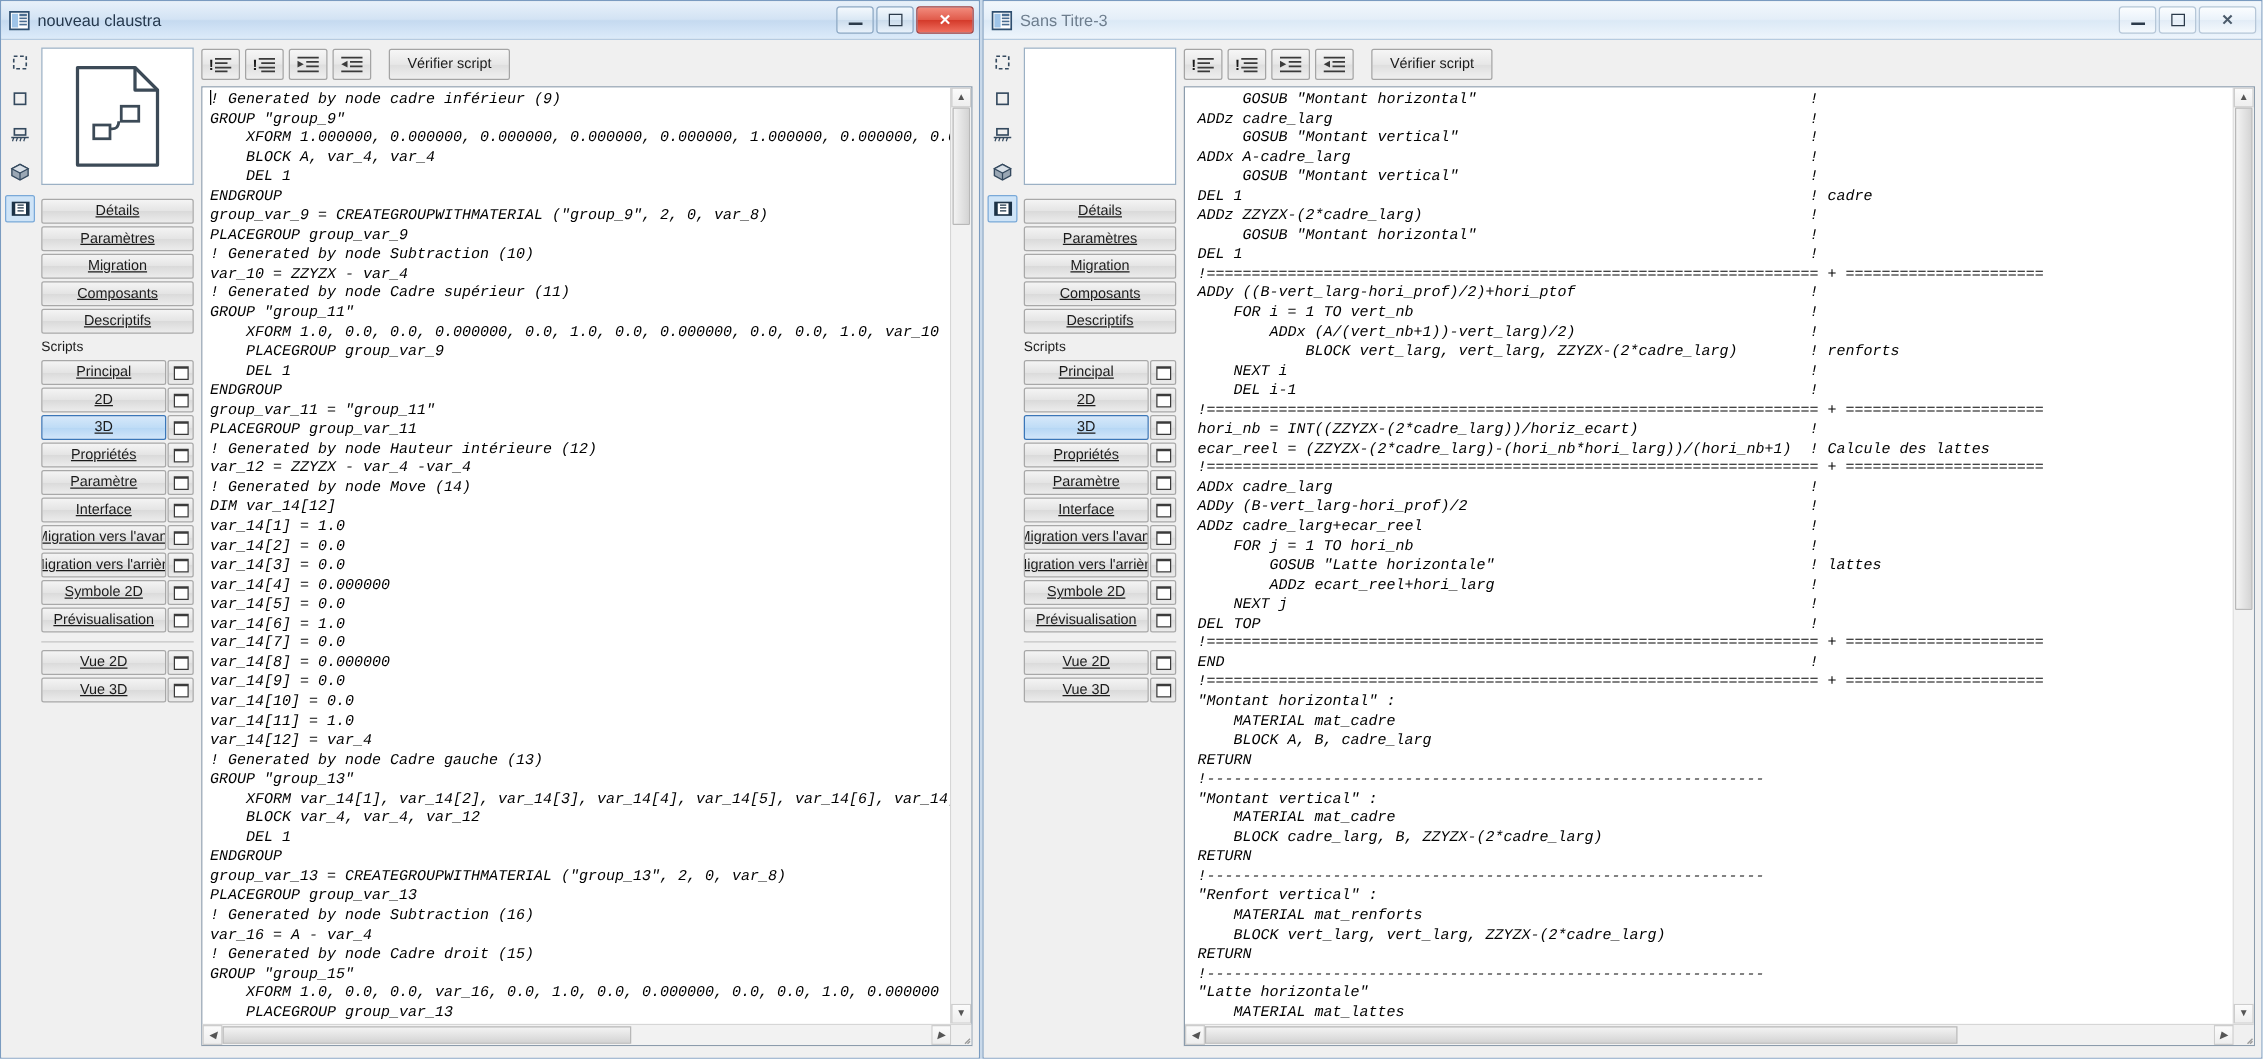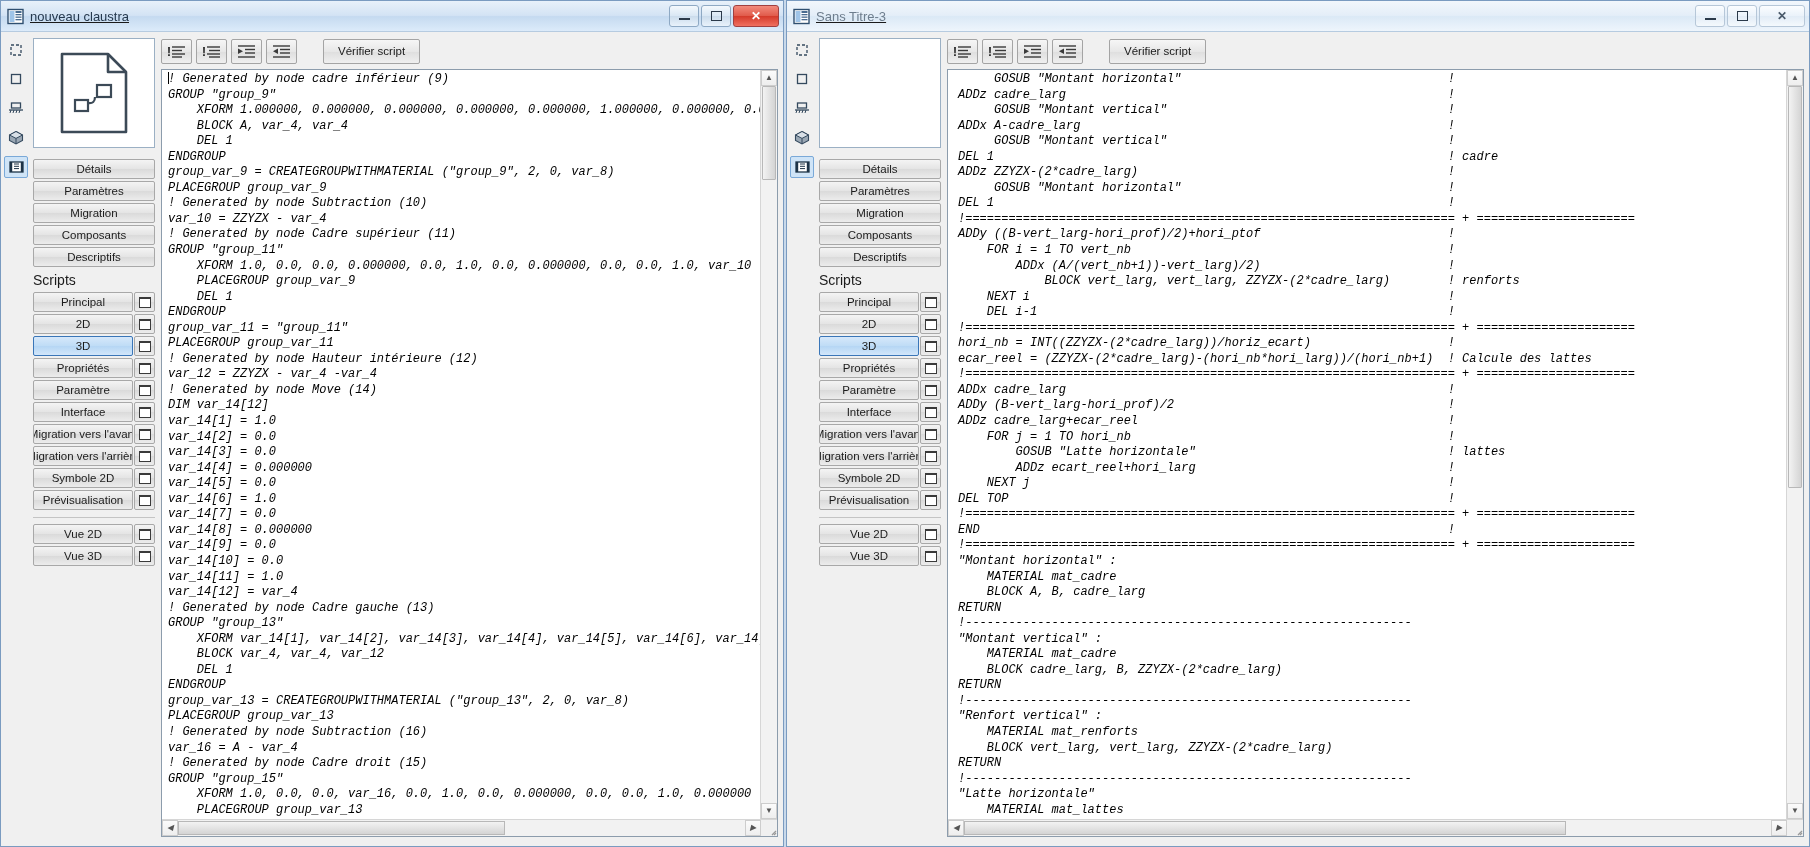--- a/index.html
+++ b/index.html
@@ -36,21 +36,20 @@
 
   .titlebar {
     height: 30px;
     flex: 0 0 30px;
     background: linear-gradient(to bottom, #e8f1fa 0%, #d3e3f4 48%, #c5daf0 52%, #dcebfa 100%);
     display: flex;
     align-items: center;
     padding-left: 6px;
     border-bottom: 1px solid #b6cbe0;
     position: relative;
-    text-decoration: underline;
   }
   .titlebar.inactive {
     background: linear-gradient(to bottom, #f2f7fc 0%, #e4eef8 48%, #dbe9f6 52%, #eef5fc 100%);
   }
   .title-icon {
     width: 17px; height: 17px;
     margin-right: 6px;
     flex: 0 0 17px;
   }
   .title-text {
@@ -155,27 +154,28 @@
     border: 1px solid #a8a8a8;
     border-radius: 2px;
     font-size: 11.5px;
     color: #1b1b1b;
     display: flex;
     align-items: center;
     justify-content: center;
     cursor: pointer;
     white-space: nowrap;
     overflow: hidden;
+    text-decoration: underline;
   }
   .sbtn.selected {
     background: linear-gradient(to bottom, #d6e8fa, #bfdcf6 50%, #b5d6f4 51%, #d2e6fa);
     border: 1px solid #3a76b8;
   }
   .section-label {
-    font-size: 14px;
+    font-size: 11px;
     color: #1b1b1b;
     padding: 4px 0 3px 2px;
   }
   .srow {
     display: flex;
     align-items: center;
     margin: 1px 2px;
     gap: 1px;
   }
   .srow .sbtn { flex: 1 1 auto; margin: 0; }
@@ -232,21 +232,21 @@
   .tb-wide {
     height: 23px;
     padding: 0 14px;
     background: linear-gradient(to bottom, #f6f6f6, #e7e7e7 50%, #dedede 51%, #efefef);
     border: 1px solid #a4a4a4;
     border-radius: 2px;
     font-size: 11.5px;
     display: flex;
     align-items: center;
     justify-content: center;
-    margin-left: 22px;
+    margin-left: 10px;
     cursor: pointer;
     white-space: nowrap;
   }
 
   .editor-wrap {
     flex: 1 1 auto;
     display: flex;
     flex-direction: column;
     border: 1px solid #8c9cac;
     background: #ffffff;

